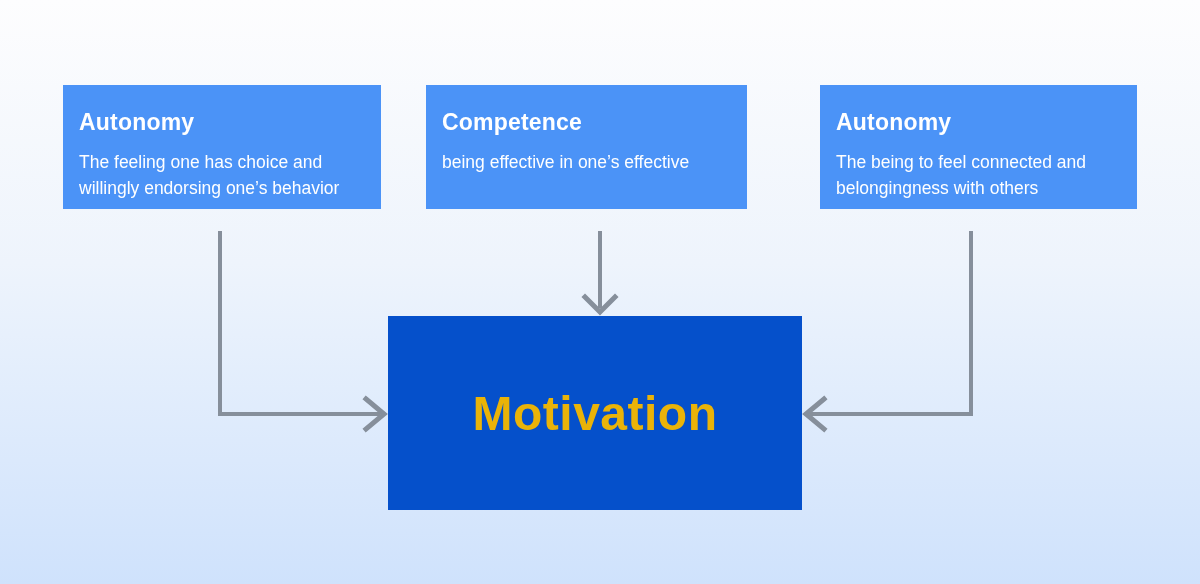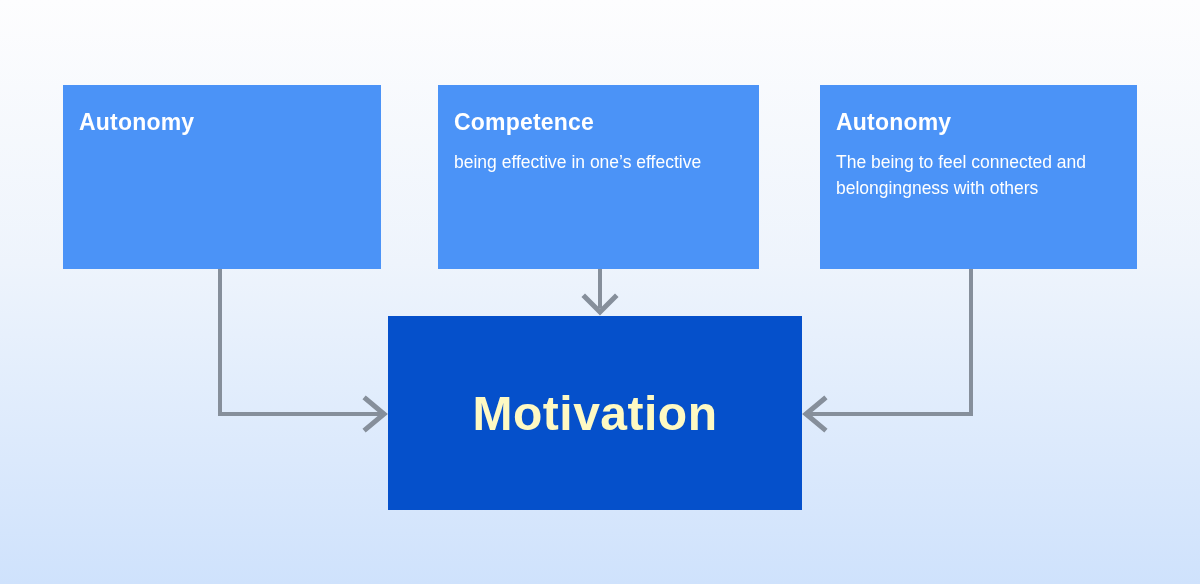--- a/index.html
+++ b/index.html
@@ -14,49 +14,49 @@
   }
   .canvas {
     position: relative;
     width: 1200px;
     height: 584px;
     background: linear-gradient(180deg, #fdfdfe 0%, #eef4fc 45%, #cfe2fc 100%);
   }
   .factor-box {
     position: absolute;
     top: 85px;
-    height: 184px;
+    height: 124px;
     background: #4b93f7;
     color: #ffffff;
     box-sizing: border-box;
     padding: 24px 18px 0 16px;
   }
   .factor-box.b1 { left: 63px;  width: 318px; }
-  .factor-box.b2 { left: 438px; width: 321px; }
+  .factor-box.b2 { left: 426px; width: 321px; }
   .factor-box.b3 { left: 820px; width: 317px; }
   .factor-heading {
     font-size: 23px;
     font-weight: bold;
     letter-spacing: 0.2px;
     margin: 0 0 13px 0;
   }
   .factor-desc {
     font-size: 17.5px;
     line-height: 26px;
     font-weight: normal;
   }
   .factor-desc span { display: block; }
   .motivation-box {
     position: absolute;
     left: 388px;
     top: 316px;
     width: 414px;
     height: 194px;
     background: #0550cb;
-    color: #fef9c3;
+    color: #eab308;
     display: flex;
     align-items: center;
     justify-content: center;
   }
   .motivation-title {
     font-size: 48px;
     font-weight: bold;
     letter-spacing: 0.5px;
   }
   svg.arrows {
@@ -81,20 +81,24 @@
       <polyline points="585,297 600,312 615,297" stroke-width="5" stroke-linecap="square"></polyline>
     </g>
     <g stroke="#868f9b" fill="none">
       <polyline points="971,231 971,414 810,414" stroke-width="4"></polyline>
       <polyline points="824,399 806,414 824,429" stroke-width="5" stroke-linecap="square"></polyline>
     </g>
   </svg>
 
   <div class="factor-box b1">
     <div class="factor-heading">Autonomy</div>
+    <div class="factor-desc">
+      <span>The feeling one has choice and</span>
+      <span>willingly endorsing one’s behavior</span>
+    </div>
   </div>
 
   <div class="factor-box b2">
     <div class="factor-heading">Competence</div>
     <div class="factor-desc">
       <span>being effective in one’s effective</span>
     </div>
   </div>
 
   <div class="factor-box b3">

